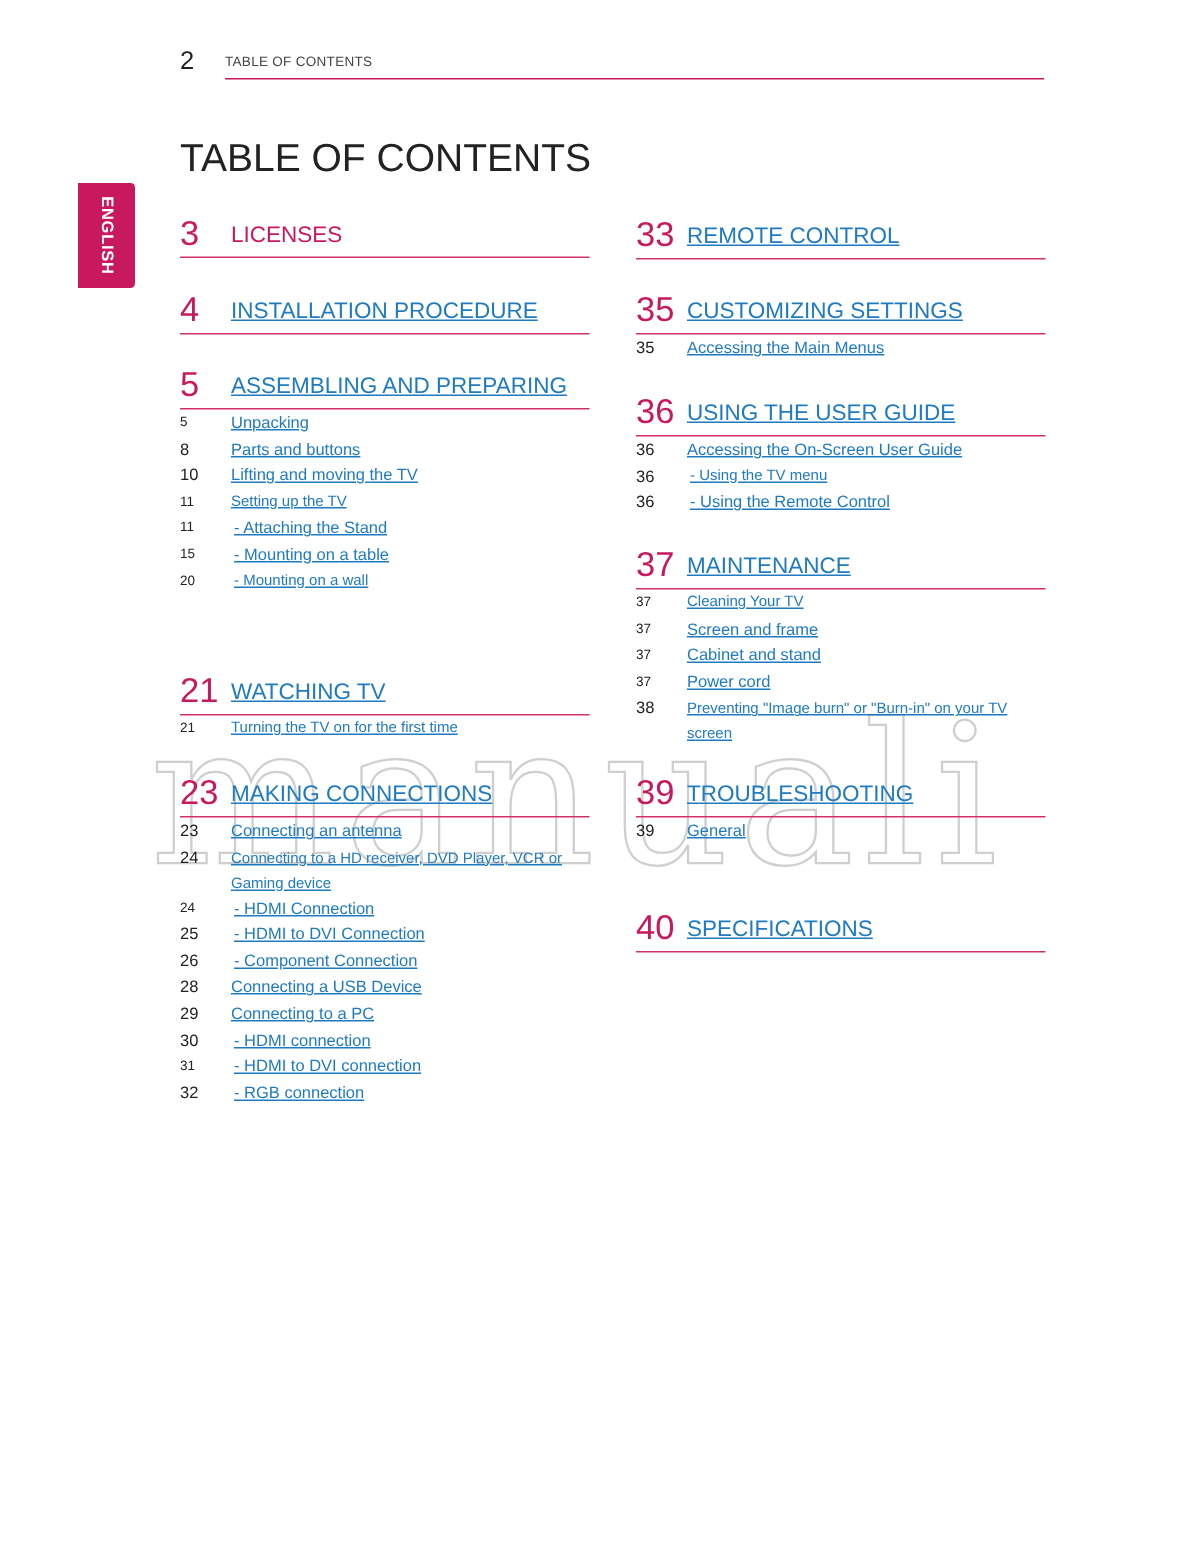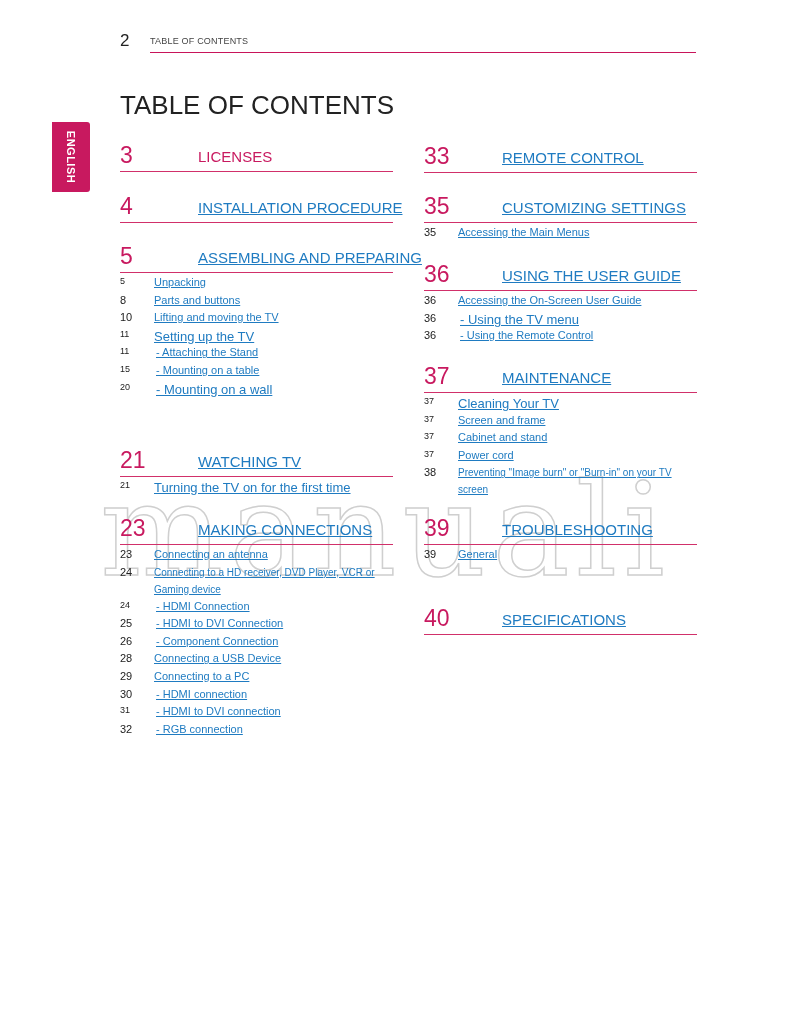--- a/index.html
+++ b/index.html
@@ -9,27 +9,27 @@
   .header-line { position: absolute; left: 150px; top: 52px; width: 546px; height: 1px; background: #c8145a; }
   .page-title { position: absolute; left: 120px; top: 90px; font-size: 26px; color: #222; font-weight: normal; margin: 0; }
   .lang-tab { position: absolute; left: 52px; top: 122px; width: 38px; height: 70px; background: #c8195f; border-radius: 0 3px 3px 0; }
   .lang-tab span { position: absolute; left: 50%; top: 50%; transform: translate(-50%, -50%) rotate(90deg); color: #fff; font-weight: bold; font-size: 11px; letter-spacing: 0.5px; white-space: nowrap; }
   .col { position: absolute; width: 275px; }
   .col.left { left: 120px; top: 0; }
   .col.right { left: 424px; top: 0; }
   .section { position: absolute; left: 0; width: 273px; }
   .sec-head { position: relative; height: 30px; border-bottom: 1px solid #d1306a; }
   .sec-num { position: absolute; left: 0; bottom: 2px; font-size: 23px; color: #c8195f; }
-  .sec-title { position: absolute; left: 34px; bottom: 6px; font-size: 15px; color: #1f7bc1; text-decoration: underline; white-space: nowrap; margin-left: 44px; }
+  .sec-title { position: absolute; left: 34px; bottom: 6px; font-size: 15px; color: #1f7bc1; text-decoration: underline; white-space: nowrap; }
   .sec-title.plain { color: #c8195f; text-decoration: none; }
   .entry { position: relative; height: 17.6px; font-size: 11px; white-space: nowrap; }
   .entry .pg { position: absolute; left: 0; top: 3px; color: #222; }
   .entry .pg.sm { font-size: 9px; }
   .entry .lbl { position: absolute; left: 34px; top: 3px; color: #1f7bc1; text-decoration: underline; }
-  .entry .lbl.sm { font-size: 13px; }
+  .entry .lbl.sm { font-size: 10px; }
   .entry .lbl.sub { left: 36px; }
   .entry.tall { height: 34px; }
   .entry.tall .lbl { line-height: 17px; top: 1px; white-space: normal; width: 240px; font-size: 10px; }
   .watermark { position: absolute; left: 100px; top: 470px; width: 600px; height: 120px; pointer-events: none; }
 </style>
 </head>
 <body>
 
 <div>
   <span class="header-num">2</span>

